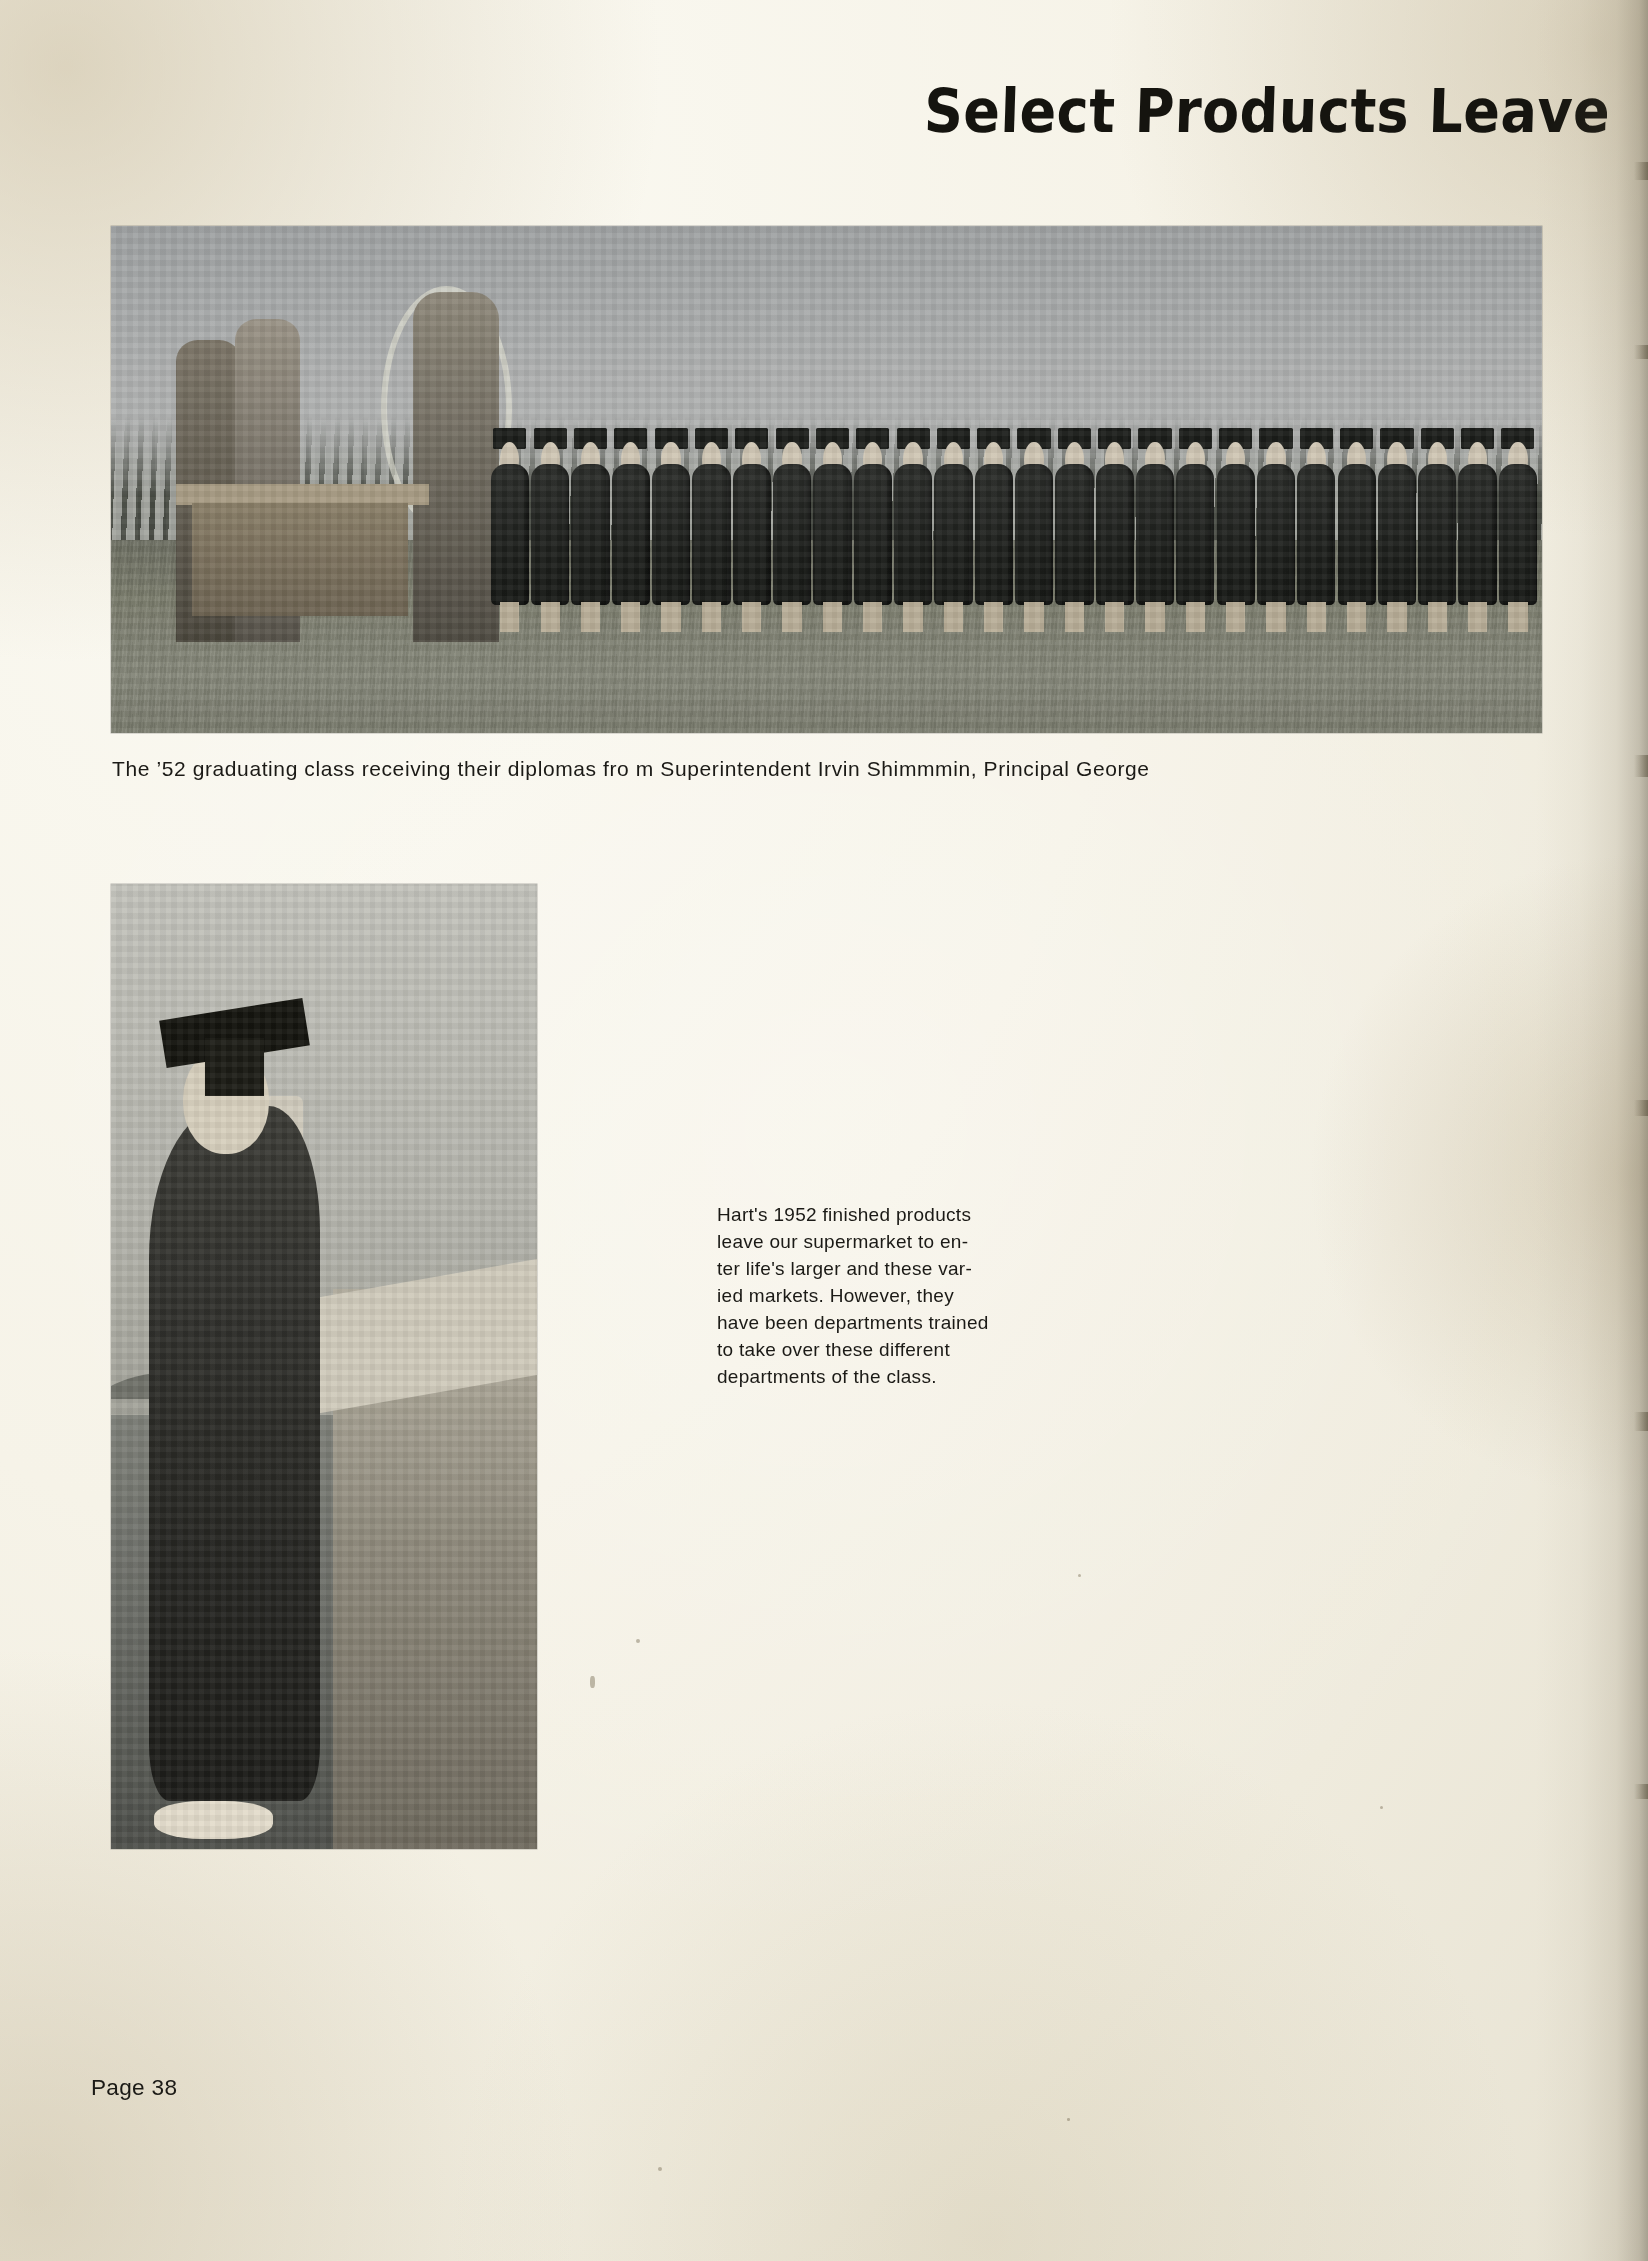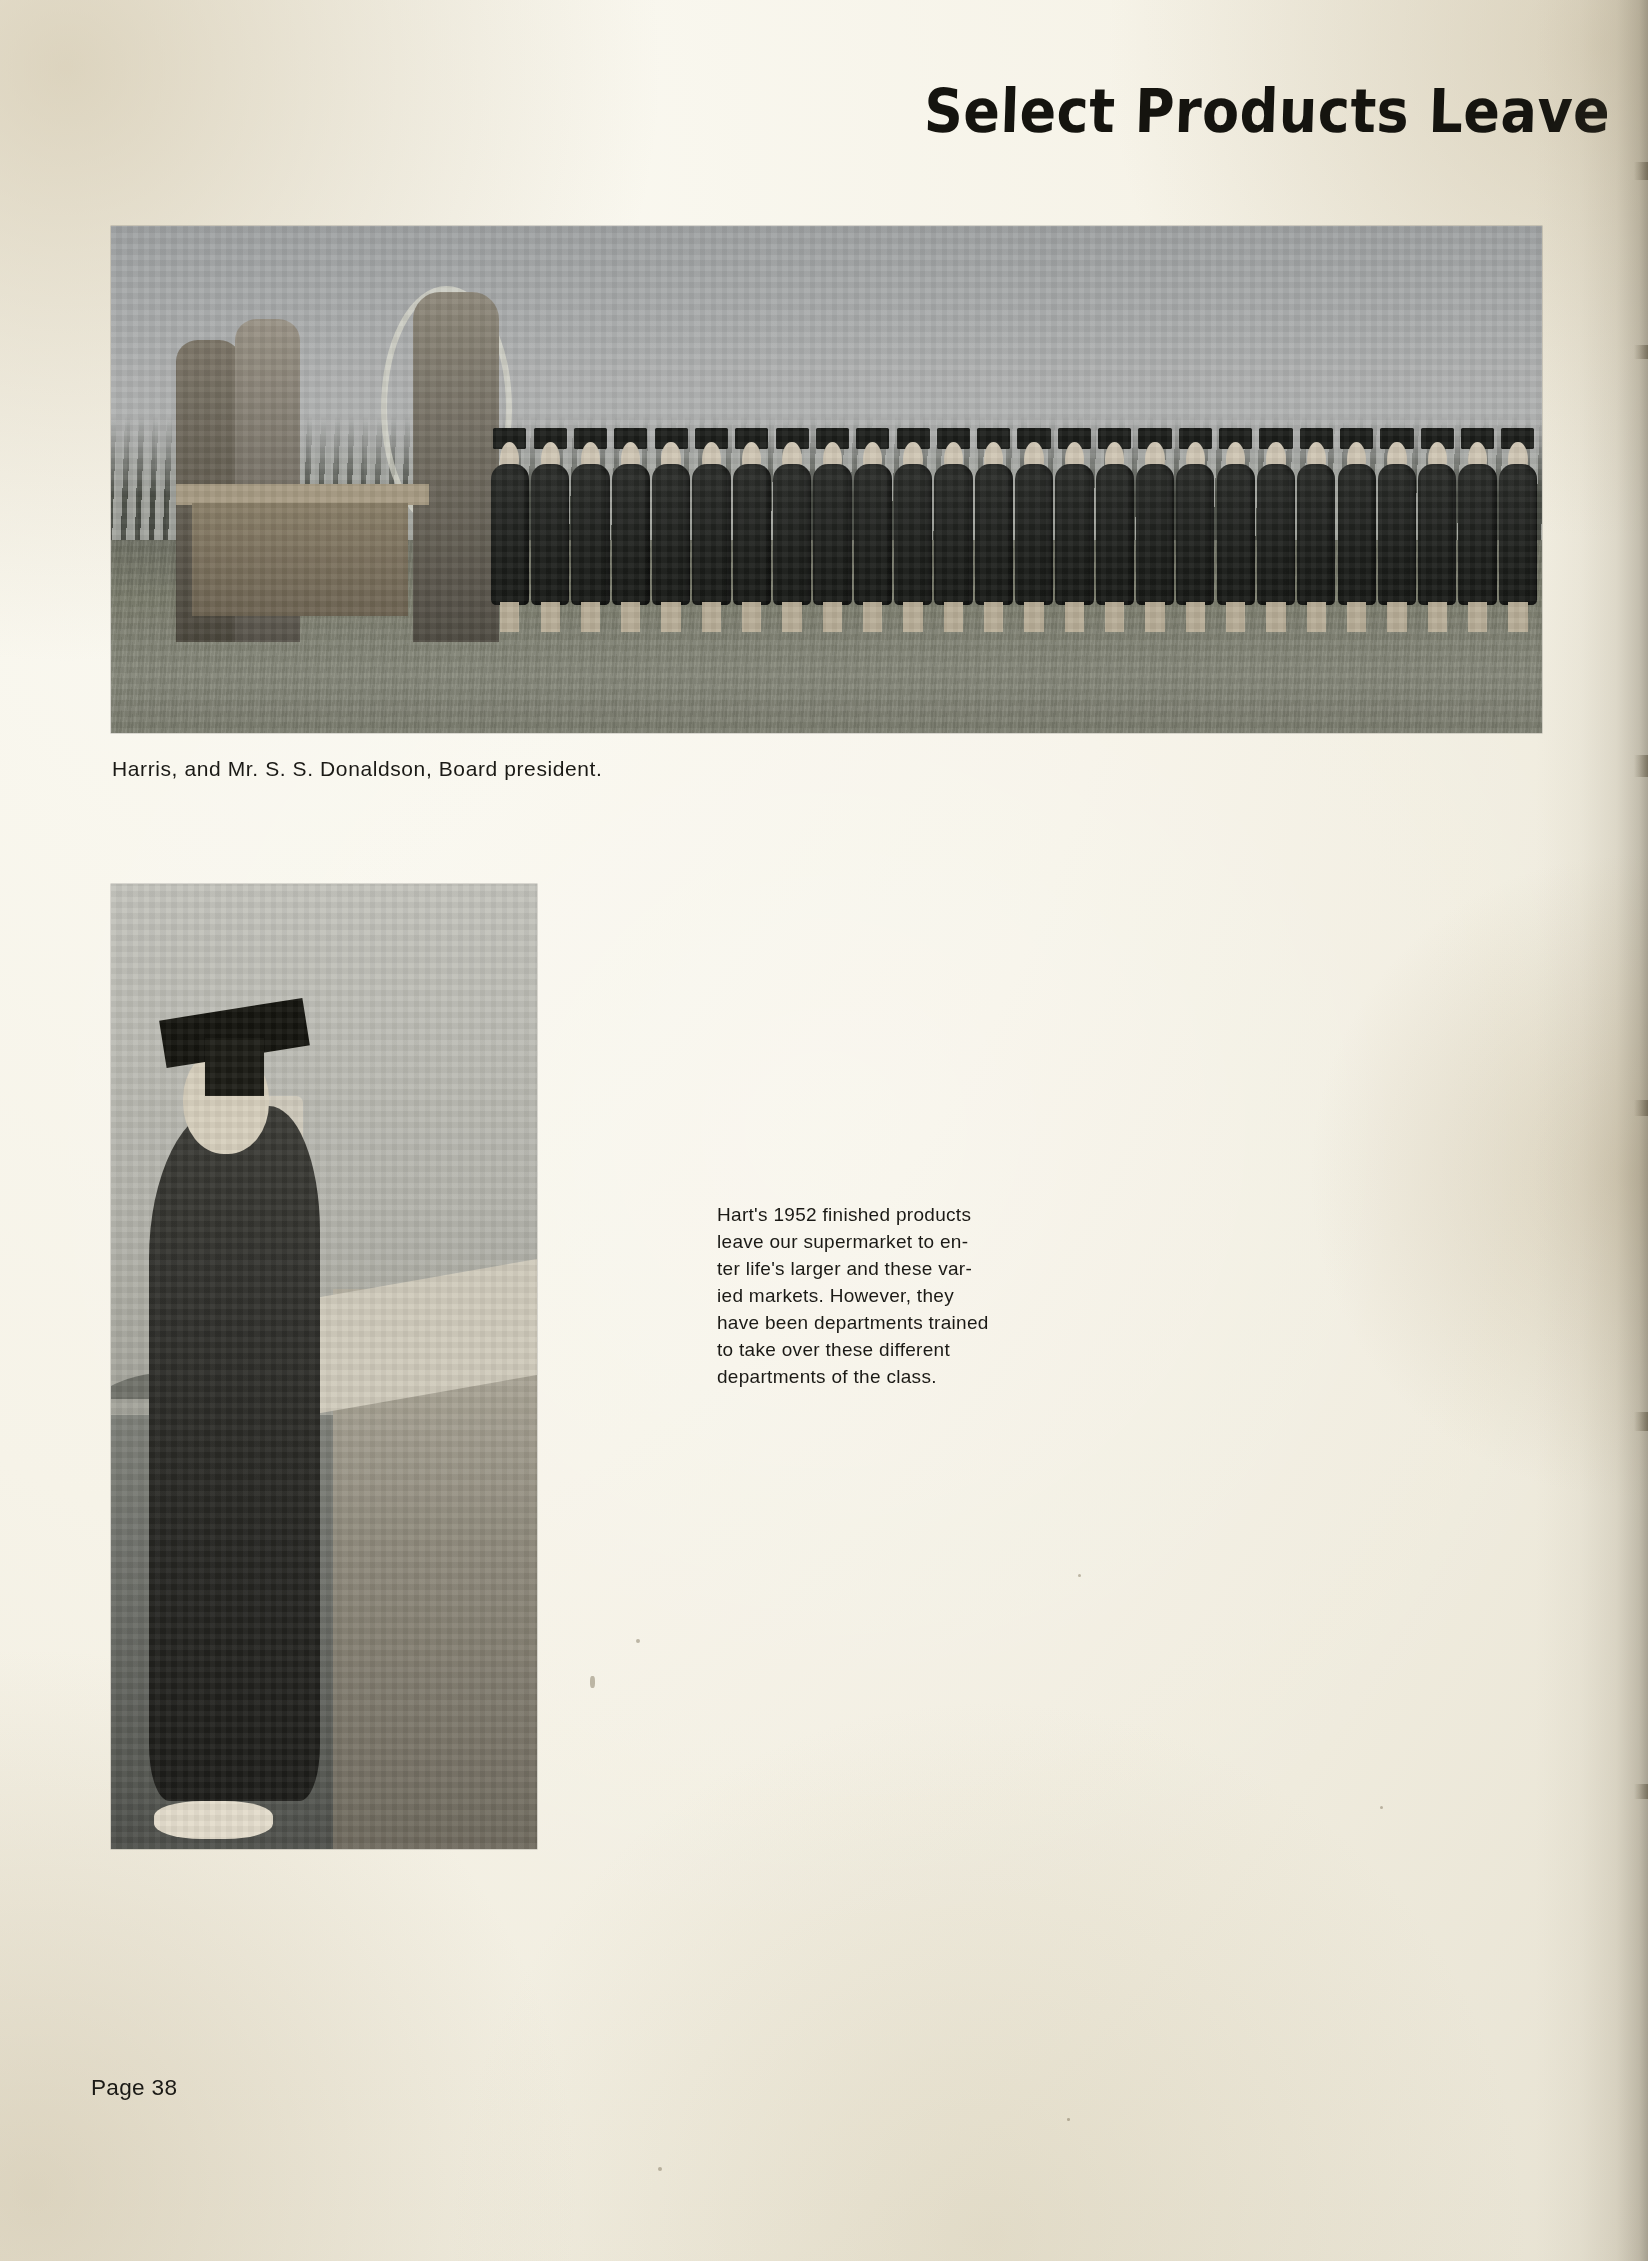--- a/index.html
+++ b/index.html
@@ -558,21 +558,21 @@
           <div class="head"></div>
           <div class="gown"></div>
           <div class="legs"></div>
         </div>
     </div>
 
     <div class="photo-grain"></div>
   </div>
 
   <div class="caption" id="caption-top">
-    <div class="line2">Harris, and Mr. S. S. Donaldson, Board president.</div>
+    <div>The ’52 graduating class receiving their diplomas fro m Superintendent Irvin Shimmmin, Principal George</div>
   </div>
 
   <div class="photo" id="photo-speaker">
     <div class="sp-sky"></div>
     <div class="sp-water"></div>
     <div class="sp-hill"></div>
     <div class="sp-podium"></div>
     <div class="sp-podium-slope"></div>
     <div class="sp-mic"></div>
     <div class="sp-body"></div>

